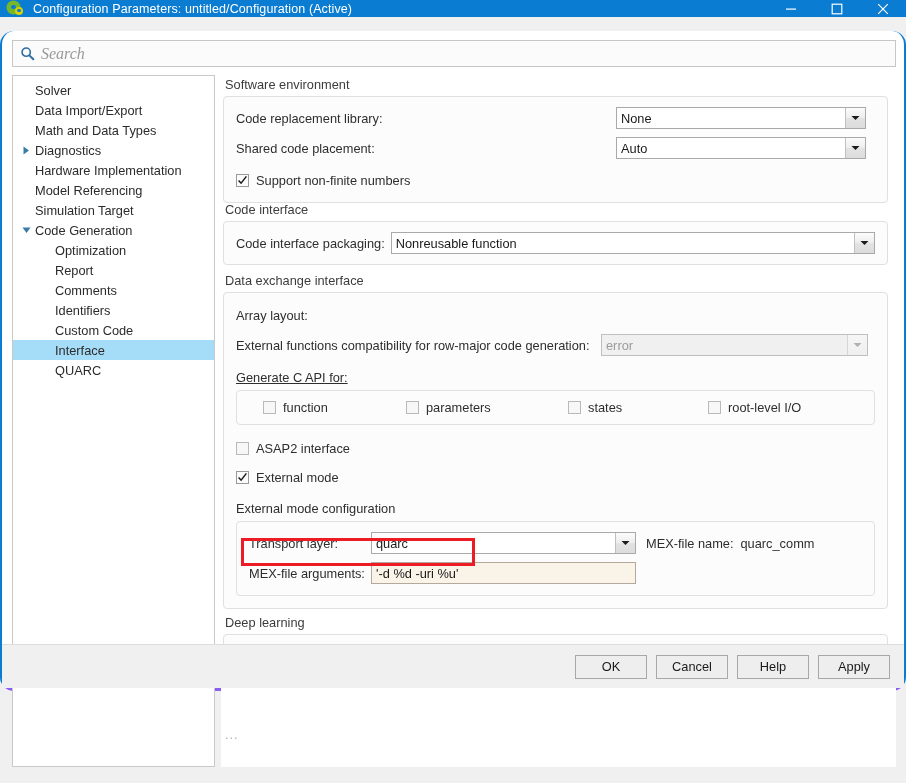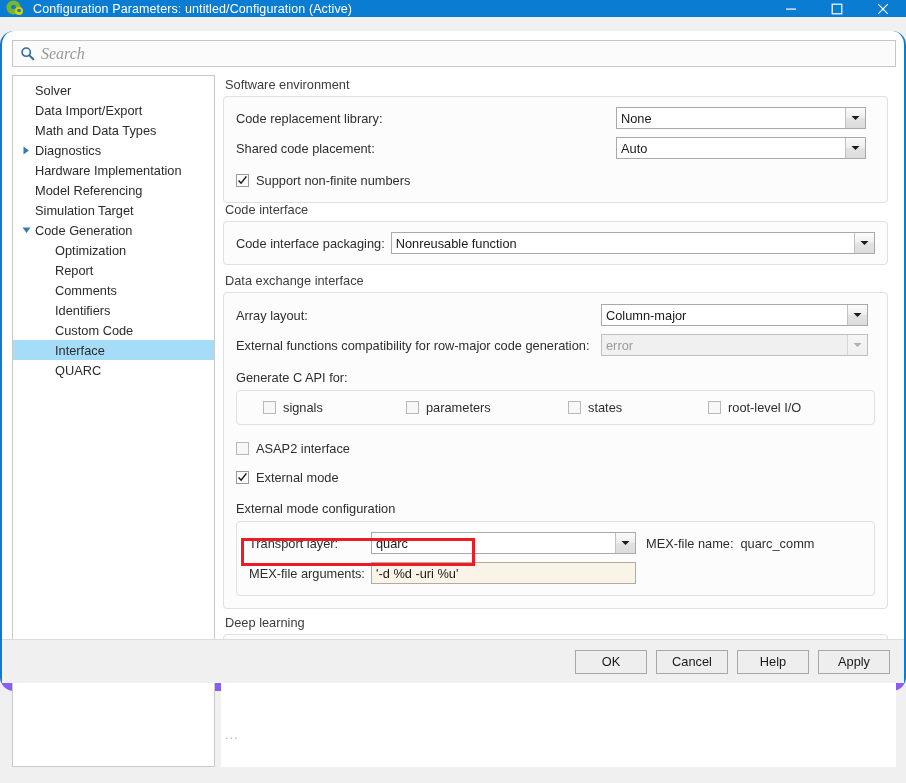--- a/index.html
+++ b/index.html
@@ -79,21 +79,21 @@
   .tb-btn svg { display: block; }
 
   
   .winbody {
     position: absolute;
     left: 0; top: 31px;
     width: 906px; height: 660px;
     background: #ffffff;
     border-left: 2px solid #0a7cd1;
     border-right: 2px solid #0a7cd1;
-    border-bottom: 8px solid #8b5cf6;
+    border-bottom: 3px solid #8b5cf6;
     box-sizing: border-box;
     border-radius: 14px;
   }
 
   
   .searchwrap {
     position: absolute;
     left: 10px; top: 9px;
     width: 884px; height: 27px;
     background: #fbfbfb;
@@ -474,49 +474,41 @@
           </div>
         </div>
       </div>
 
       <div style="position:absolute;left:2px;top:198px;width:665px;">
         <div class="sec-title">Data exchange interface</div>
         <div class="group" style="padding:10px 12px 12px 12px;">
 
           <div class="row">
             <div class="lbl" style="width:365px;">Array layout:</div>
-            <div class="combo" style="width:267px;">
-              <div class="cval">Column-major</div>
-              <div class="carrow">
-                <svg width="9" height="6" viewBox="0 0 9 6">
-                    <path d="M0.5 1 L4.5 5 L8.5 1 Z" fill="#1a1a1a"></path>
-                  </svg>
-              </div>
-            </div>
           </div>
 
           <div class="row">
             <div class="lbl" style="width:365px;">External functions compatibility for row-major code generation:</div>
             <div class="combo disabled" style="width:267px;">
               <div class="cval">error</div>
               <div class="carrow">
                 <svg width="9" height="6" viewBox="0 0 9 6">
                     <path d="M0.5 1 L4.5 5 L8.5 1 Z" fill="#b0b0b0"></path>
                   </svg>
               </div>
             </div>
           </div>
 
-          <div class="lbl" style="margin-top:13px;">Generate C API for:</div>
+          <div class="lbl" style="margin-top:13px;text-decoration:underline;">Generate C API for:</div>
 
           <div class="group" style="margin-top:5px;padding:8px 12px;height:35px;display:flex;align-items:center;">
             <div style="display: flex; align-items: center; width: 100%; position: relative; height: 16px;" id="c-api-row">
                 <div class="cb" style="position: absolute; left: 14px;">
                   <span class="box off"></span>
-                  <span class="tx">signals</span>
+                  <span class="tx">function</span>
                 </div>
                 <div class="cb" style="position: absolute; left: 144px; padding-left: 13px;">
                   <span class="box off"></span>
                   <span class="tx">parameters</span>
                 </div>
                 <div class="cb" style="position: absolute; left: 319px;">
                   <span class="box off"></span>
                   <span class="tx">states</span>
                 </div>
                 <div class="cb" style="position: absolute; left: 459px;">

